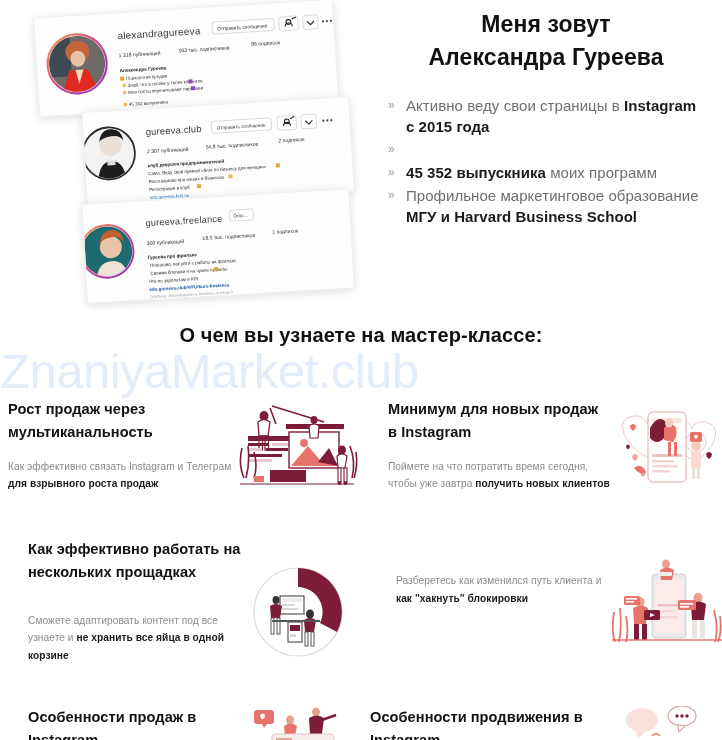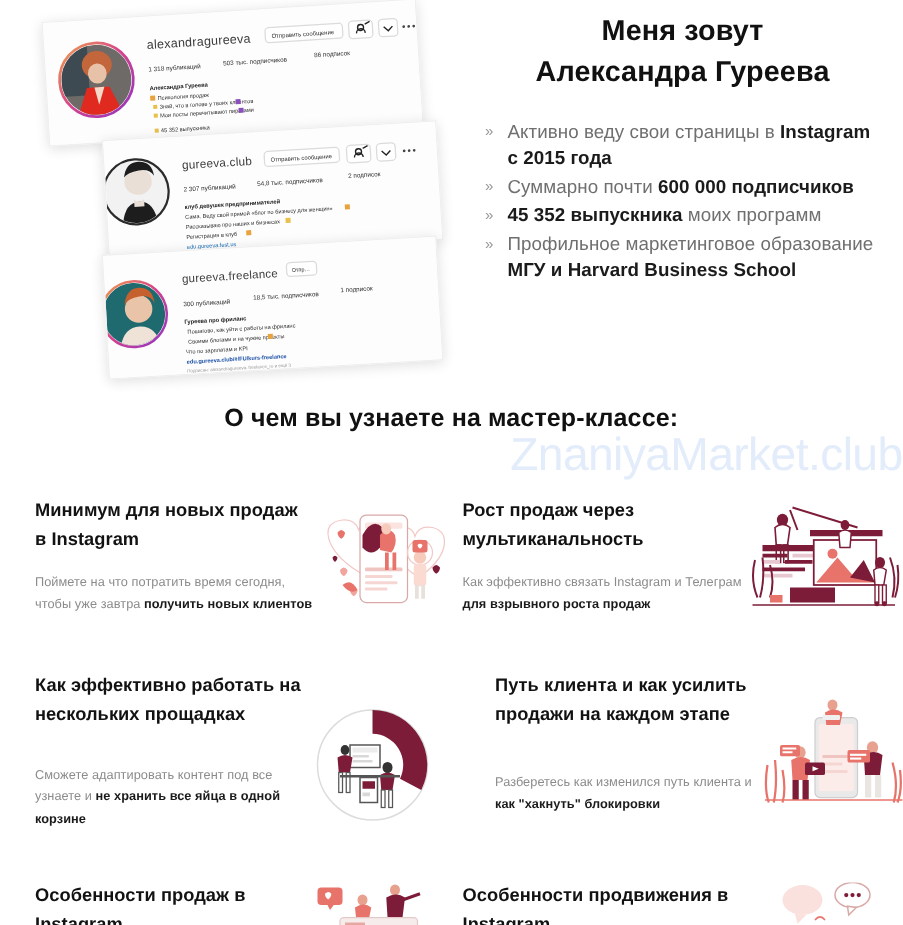--- a/index.html
+++ b/index.html
@@ -46,22 +46,22 @@
   }
   .bullet .btxt b { color:#1b1b1b; font-weight: bold; }
 
   
   .main-heading {
     position:absolute; left:0; top:324px; width:722px; text-align:center;
     font-size: 20px; font-weight:bold; color:#111; letter-spacing:.1px;
     z-index: 3;
   }
   .watermark {
-    position:absolute; left:0; top:343px; width:722px; text-align:right;
-    font-size: 37px; color:#e3ecfa; letter-spacing:-0.5px; z-index: 1;
+    position:absolute; left:0; top:343px; width:722px; text-align:left;
+    font-size: 49px; color:#e3ecfa; letter-spacing:-0.5px; z-index: 1;
     white-space: nowrap; font-weight: 400;
   }
 
   
   .grid { position:absolute; left:0; top:398px; width:722px; z-index:2; }
   .row { display:flex; width:722px; }
   .cell { display:flex; position:relative; }
   .cell-l { width: 362px; padding-left: 28px; }
   .cell-r { width: 360px; padding-left: 8px; }
   .cell-txt { flex: 1 1 auto; }
@@ -234,77 +234,39 @@
         <div>Александра Гуреева</div>
       </div>
 
       <div class="bullets">
         <div class="bullet">
           <span class="mark">»</span>
           <span class="btxt"><span>Активно веду свои страницы в </span><b>Instagram с 2015 года</b><span></span></span>
         </div>
         <div class="bullet">
           <span class="mark">»</span>
-          <span class="btxt"><span>Суммарно почти </span><b>600 000 подписчиков</b><span></span></span>
         </div>
         <div class="bullet">
           <span class="mark">»</span>
           <span class="btxt"><span></span><b>45 352 выпускника</b><span> моих программ</span></span>
         </div>
         <div class="bullet">
           <span class="mark">»</span>
           <span class="btxt"><span>Профильное маркетинговое образование </span><b>МГУ и Harvard Business School</b><span></span></span>
         </div>
       </div>
     </div>
   </div>
 
   <div class="watermark">ZnaniyaMarket.club</div>
   <div class="main-heading">О чем вы узнаете на мастер-классе:</div>
 
   <div class="grid">
 
     <div class="row">
-      <div class="cell cell-l">
-        <div class="cell-txt" style="width:218px;">
-          <div class="c-title">Минимум для новых продаж в Instagram</div>
-          <div class="c-desc"><span>Поймете на что потратить время сегодня, чтобы уже завтра </span><b>получить новых клиентов</b><span></span></div>
-        </div>
-        <div class="cell-art">
-          <svg class="art" width="112" height="100" viewBox="0 0 112 100">
-            <path d="M14 36 q-6 -16 10 -18 q10 -1 13 8 q4 -10 16 -8 q14 3 10 18 q-3 13 -22 26 Q20 50 14 36 Z" fill="none" stroke="#f2c9c6" stroke-width="1"></path>
-            <path d="M62 40 q-4 -14 9 -16 q9 -1 11 7 q3 -9 14 -7 q12 3 9 16 q-3 12 -20 24 Q67 52 62 40 Z" fill="none" stroke="#f2c9c6" stroke-width="1"></path>
-            <rect x="38" y="14" width="38" height="70" rx="5" fill="#fff" stroke="#d8a9a6" stroke-width="1"></rect>
-            <rect x="42" y="20" width="30" height="5" rx="1.5" fill="#fbe3e0"></rect>
-            <rect x="42" y="56" width="30" height="3" rx="1" fill="#f0c4c0"></rect>
-            <rect x="42" y="62" width="22" height="2.4" rx="1" fill="#f5d6d3"></rect>
-            <rect x="42" y="67" width="26" height="2.4" rx="1" fill="#f5d6d3"></rect>
-            <rect x="42" y="72" width="18" height="2.4" rx="1" fill="#f5d6d3"></rect>
-            <path d="M40 30 q8 -14 16 -6 q4 6 -2 16 q-7 8 -14 0 Z" fill="#7d1c38"></path>
-            <path d="M54 30 q7 -8 12 0 q2 8 -3 14 l-9 -2 Z" fill="#e8736a"></path>
-            <rect x="58" y="44" width="3" height="14" fill="#e8736a"></rect>
-            <rect x="64" y="44" width="3" height="14" fill="#e8736a"></rect>
-            <ellipse cx="59" cy="25" rx="4" ry="4.5" fill="#f7cbbc"></ellipse>
-            <circle cx="86" cy="44" r="10" fill="none" stroke="#f2c9c6" stroke-width="1"></circle>
-            <ellipse cx="86" cy="48" rx="5" ry="5" fill="#f7cbbc"></ellipse>
-            <rect x="81" y="53" width="10" height="18" rx="3" fill="#fbdad2"></rect>
-            <rect x="82" y="70" width="3" height="11" fill="#e8e1db"></rect>
-            <rect x="87" y="70" width="3" height="11" fill="#e8e1db"></rect>
-            <rect x="80" y="34" width="12" height="10" rx="2" fill="#e8736a"></rect>
-            <path d="M84 38 q2 -2 4 0 q0 2 -2 3 q-2 -1 -2 -3 Z" fill="#fff"></path>
-            <path d="M20 28 q3 -4 6 0 q0 3 -3 5 q-3 -2 -3 -5 Z" fill="#e8736a"></path>
-            <path d="M22 58 q3 -4 6 0 q0 3 -3 5 q-3 -2 -3 -5 Z" fill="#f0a59e"></path>
-            <path d="M96 56 q3 -4 6 0 q0 3 -3 5 q-3 -2 -3 -5 Z" fill="#7d1c38"></path>
-            <path d="M16 48 q2 -3 4 0 q0 2 -2 3.5 q-2 -1.5 -2 -3.5 Z" fill="#7d1c38"></path>
-            <path d="M30 74 q3 -4 6 0 q0 3 -3 5 q-3 -2 -3 -5 Z" fill="#f0a59e"></path>
-            <path d="M24 70 q7 -6 12 4 q-6 4 -12 -4 Z" fill="#e8736a"></path>
-          </svg>
-        </div>
-      </div>
-
       <div class="cell cell-r">
         <div class="cell-txt" style="width:212px;">
           <div class="c-title">Рост продаж через мультиканальность</div>
           <div class="c-desc"><span>Как эффективно связать Instagram и Телеграм </span><b>для взрывного роста продаж</b><span></span></div>
         </div>
         <div class="cell-art">
           <svg class="art" width="126" height="98" viewBox="0 0 126 98">
             <path d="M38 8 L90 24" stroke="#7d1c38" stroke-width="1.6" fill="none"></path>
             <path d="M36 10 L42 26" stroke="#7d1c38" stroke-width="1.6" fill="none"></path>
             <ellipse cx="30" cy="18" rx="4.5" ry="5" fill="#7d1c38"></ellipse>
@@ -332,20 +294,57 @@
             <circle cx="105.5" cy="85" r="2" fill="#7d1c38"></circle>
               <circle cx="111.5" cy="85" r="2" fill="#7d1c38"></circle>
             <path d="M8 50 q-4 16 2 30 M14 48 q2 18 -2 32 M20 54 q4 14 0 26" stroke="#7d1c38" stroke-width="1.6" fill="none"></path>
             <path d="M116 48 q6 16 2 32 M122 54 q2 14 -2 26" stroke="#7d1c38" stroke-width="1.6" fill="none"></path>
             <rect x="36" y="72" width="36" height="12" fill="#7d1c38"></rect>
             <rect x="20" y="78" width="10" height="6" fill="#e8736a"></rect>
             <path d="M6 86 L120 86" stroke="#7d1c38" stroke-width="1.2"></path>
           </svg>
         </div>
       </div>
+
+      <div class="cell cell-l">
+        <div class="cell-txt" style="width:218px;">
+          <div class="c-title">Минимум для новых продаж в Instagram</div>
+          <div class="c-desc"><span>Поймете на что потратить время сегодня, чтобы уже завтра </span><b>получить новых клиентов</b><span></span></div>
+        </div>
+        <div class="cell-art">
+          <svg class="art" width="112" height="100" viewBox="0 0 112 100">
+            <path d="M14 36 q-6 -16 10 -18 q10 -1 13 8 q4 -10 16 -8 q14 3 10 18 q-3 13 -22 26 Q20 50 14 36 Z" fill="none" stroke="#f2c9c6" stroke-width="1"></path>
+            <path d="M62 40 q-4 -14 9 -16 q9 -1 11 7 q3 -9 14 -7 q12 3 9 16 q-3 12 -20 24 Q67 52 62 40 Z" fill="none" stroke="#f2c9c6" stroke-width="1"></path>
+            <rect x="38" y="14" width="38" height="70" rx="5" fill="#fff" stroke="#d8a9a6" stroke-width="1"></rect>
+            <rect x="42" y="20" width="30" height="5" rx="1.5" fill="#fbe3e0"></rect>
+            <rect x="42" y="56" width="30" height="3" rx="1" fill="#f0c4c0"></rect>
+            <rect x="42" y="62" width="22" height="2.4" rx="1" fill="#f5d6d3"></rect>
+            <rect x="42" y="67" width="26" height="2.4" rx="1" fill="#f5d6d3"></rect>
+            <rect x="42" y="72" width="18" height="2.4" rx="1" fill="#f5d6d3"></rect>
+            <path d="M40 30 q8 -14 16 -6 q4 6 -2 16 q-7 8 -14 0 Z" fill="#7d1c38"></path>
+            <path d="M54 30 q7 -8 12 0 q2 8 -3 14 l-9 -2 Z" fill="#e8736a"></path>
+            <rect x="58" y="44" width="3" height="14" fill="#e8736a"></rect>
+            <rect x="64" y="44" width="3" height="14" fill="#e8736a"></rect>
+            <ellipse cx="59" cy="25" rx="4" ry="4.5" fill="#f7cbbc"></ellipse>
+            <circle cx="86" cy="44" r="10" fill="none" stroke="#f2c9c6" stroke-width="1"></circle>
+            <ellipse cx="86" cy="48" rx="5" ry="5" fill="#f7cbbc"></ellipse>
+            <rect x="81" y="53" width="10" height="18" rx="3" fill="#fbdad2"></rect>
+            <rect x="82" y="70" width="3" height="11" fill="#e8e1db"></rect>
+            <rect x="87" y="70" width="3" height="11" fill="#e8e1db"></rect>
+            <rect x="80" y="34" width="12" height="10" rx="2" fill="#e8736a"></rect>
+            <path d="M84 38 q2 -2 4 0 q0 2 -2 3 q-2 -1 -2 -3 Z" fill="#fff"></path>
+            <path d="M20 28 q3 -4 6 0 q0 3 -3 5 q-3 -2 -3 -5 Z" fill="#e8736a"></path>
+            <path d="M22 58 q3 -4 6 0 q0 3 -3 5 q-3 -2 -3 -5 Z" fill="#f0a59e"></path>
+            <path d="M96 56 q3 -4 6 0 q0 3 -3 5 q-3 -2 -3 -5 Z" fill="#7d1c38"></path>
+            <path d="M16 48 q2 -3 4 0 q0 2 -2 3.5 q-2 -1.5 -2 -3.5 Z" fill="#7d1c38"></path>
+            <path d="M30 74 q3 -4 6 0 q0 3 -3 5 q-3 -2 -3 -5 Z" fill="#f0a59e"></path>
+            <path d="M24 70 q7 -6 12 4 q-6 4 -12 -4 Z" fill="#e8736a"></path>
+          </svg>
+        </div>
+      </div>
     </div>
 
     <div class="row" style="margin-top:40px;gap:32px;">
       <div class="cell cell-l">
         <div class="cell-txt" style="width:222px;">
           <div class="c-title">Как эффективно работать на нескольких прощадках</div>
           <div class="c-desc" style="margin-top:28px;"><span>Сможете адаптировать контент под все узнаете и </span><b>не хранить все яйца в одной корзине</b><span></span></div>
         </div>
         <div class="cell-art" style="padding-top:18px;">
           <svg class="art" width="106" height="104" viewBox="0 0 106 104">
@@ -366,21 +365,20 @@
             <rect x="22" y="64" width="48" height="2" fill="#555"></rect>
             <rect x="38" y="66" width="14" height="20" fill="none" stroke="#555" stroke-width="1.2"></rect>
             <rect x="40" y="69" width="10" height="6" fill="#7d1c38"></rect>
             <rect x="40" y="78" width="6" height="3" fill="#d8d8d8"></rect>
           </svg>
         </div>
       </div>
 
       <div class="cell cell-r">
         <div class="cell-txt" style="width:210px;">
-          <div class="c-title">Путь клиента и как усилить продажи на каждом этапе</div>
           <div class="c-desc" style="margin-top:34px;"><span>Разберетесь как изменился путь клиента и </span><b>как "хакнуть" блокировки</b><span></span></div>
         </div>
         <div class="cell-art" style="padding-top:14px;">
           <svg class="art" width="128" height="100" viewBox="0 0 128 100">
             <path d="M8 60 q-3 18 1 30 M14 56 q2 20 -1 34 M20 64 q3 16 0 26" stroke="#e8736a" stroke-width="1.8" fill="none"></path>
             <path d="M108 58 q5 18 1 32 M114 64 q2 16 -2 26 M120 56 q4 20 0 34" stroke="#e8736a" stroke-width="1.8" fill="none"></path>
             <rect x="46" y="22" width="34" height="64" rx="4" fill="#e9e9ea" stroke="#cfcfcf" stroke-width="1"></rect>
             <rect x="49" y="27" width="28" height="54" rx="2" fill="#fbecea"></rect>
             <rect x="52" y="52" width="22" height="2.4" fill="#f0c4c0"></rect>
             <rect x="52" y="58" width="16" height="2.4" fill="#f5d6d3"></rect>

